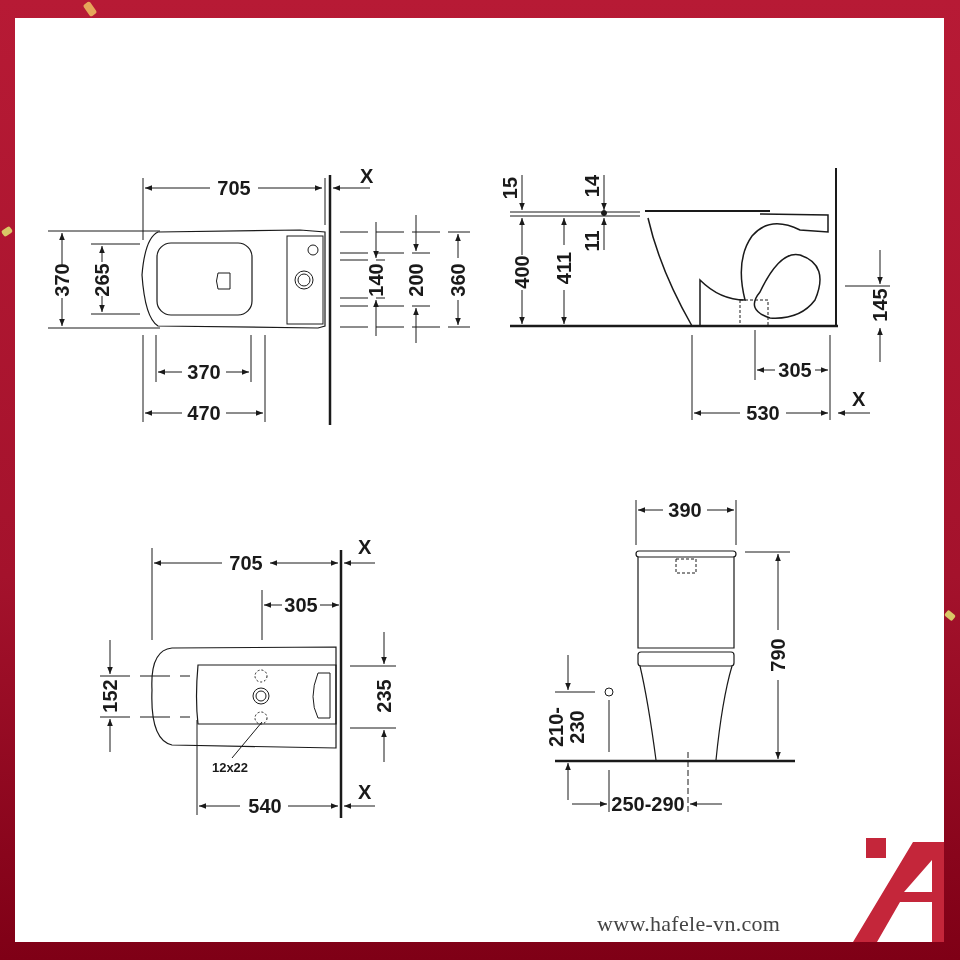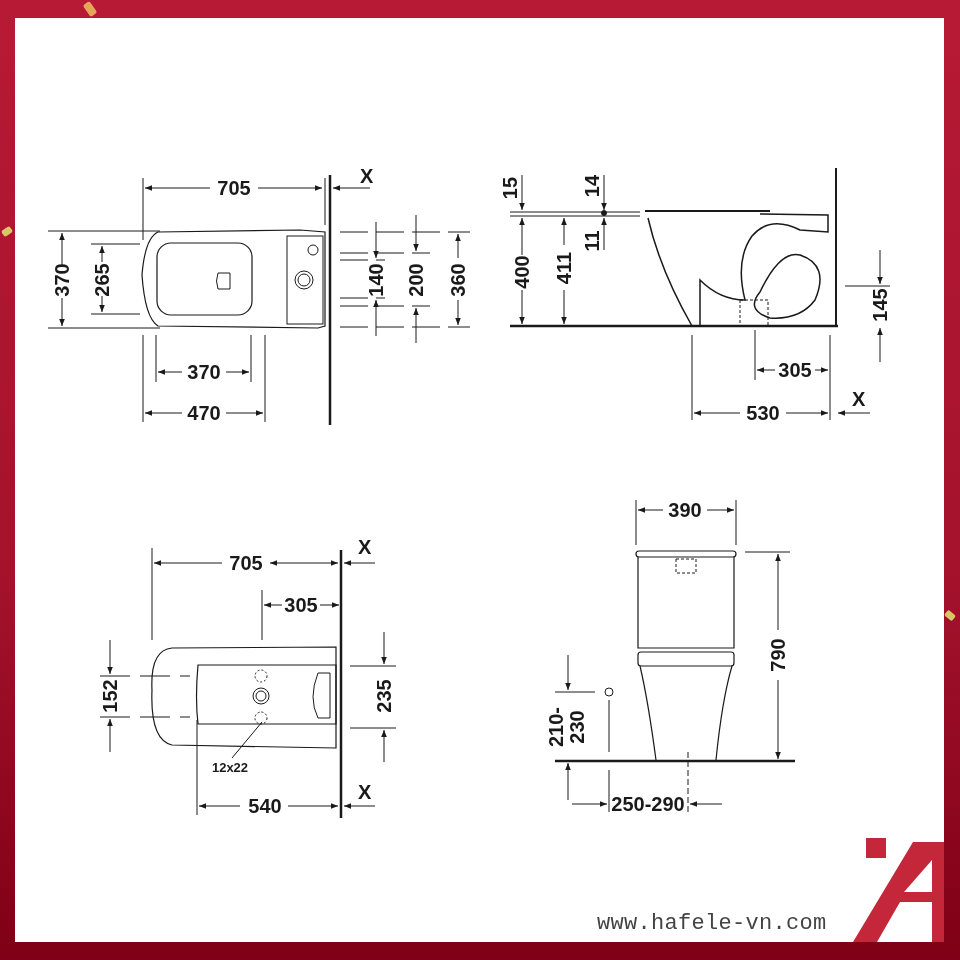--- a/index.html
+++ b/index.html
@@ -4,21 +4,21 @@
 <style>
   html, body { margin:0; padding:0; }
   body { width:960px; height:960px; overflow:hidden; background:#b71a35; font-family:"Liberation Sans", sans-serif; }
   .frame { position:absolute; left:0; top:0; width:960px; height:960px;
     background: linear-gradient(180deg,#b71a35 0%,#a4122c 60%,#7f0016 100%); }
   .panel { position:absolute; left:15px; top:18px; width:929px; height:924px; background:#ffffff; }
   .confetti { position:absolute; width:10px; height:7px; background:#d9c766; border-radius:2px; transform:rotate(-35deg); }
   svg.drawing { position:absolute; left:0; top:0; }
   .dim { font-family:"Liberation Sans", sans-serif; font-weight:bold; font-size:20px; fill:#1a1a1a; }
   .dim-sm { font-family:"Liberation Sans", sans-serif; font-weight:bold; font-size:13px; fill:#1a1a1a; }
-  .url { position:absolute; left:597px; top:911px; font-size:22px; color:#444; letter-spacing:0.3px; font-family:Liberation Mono, monospace; }
+  .url { position:absolute; left:597px; top:911px; font-size:22px; color:#444; letter-spacing:0.3px; font-family:Liberation Serif, serif; }
 </style>
 </head>
 <body>
 
 <div class="frame"></div>
 <div class="confetti" style="left:2px;top:228px;"></div>
 <div class="confetti" style="left:945px;top:612px;transform:rotate(40deg);"></div>
 <div class="confetti" style="left:86px;top:2px;width:8px;height:14px;background:#e6a65a;"></div>
 <div class="panel"></div>
 

